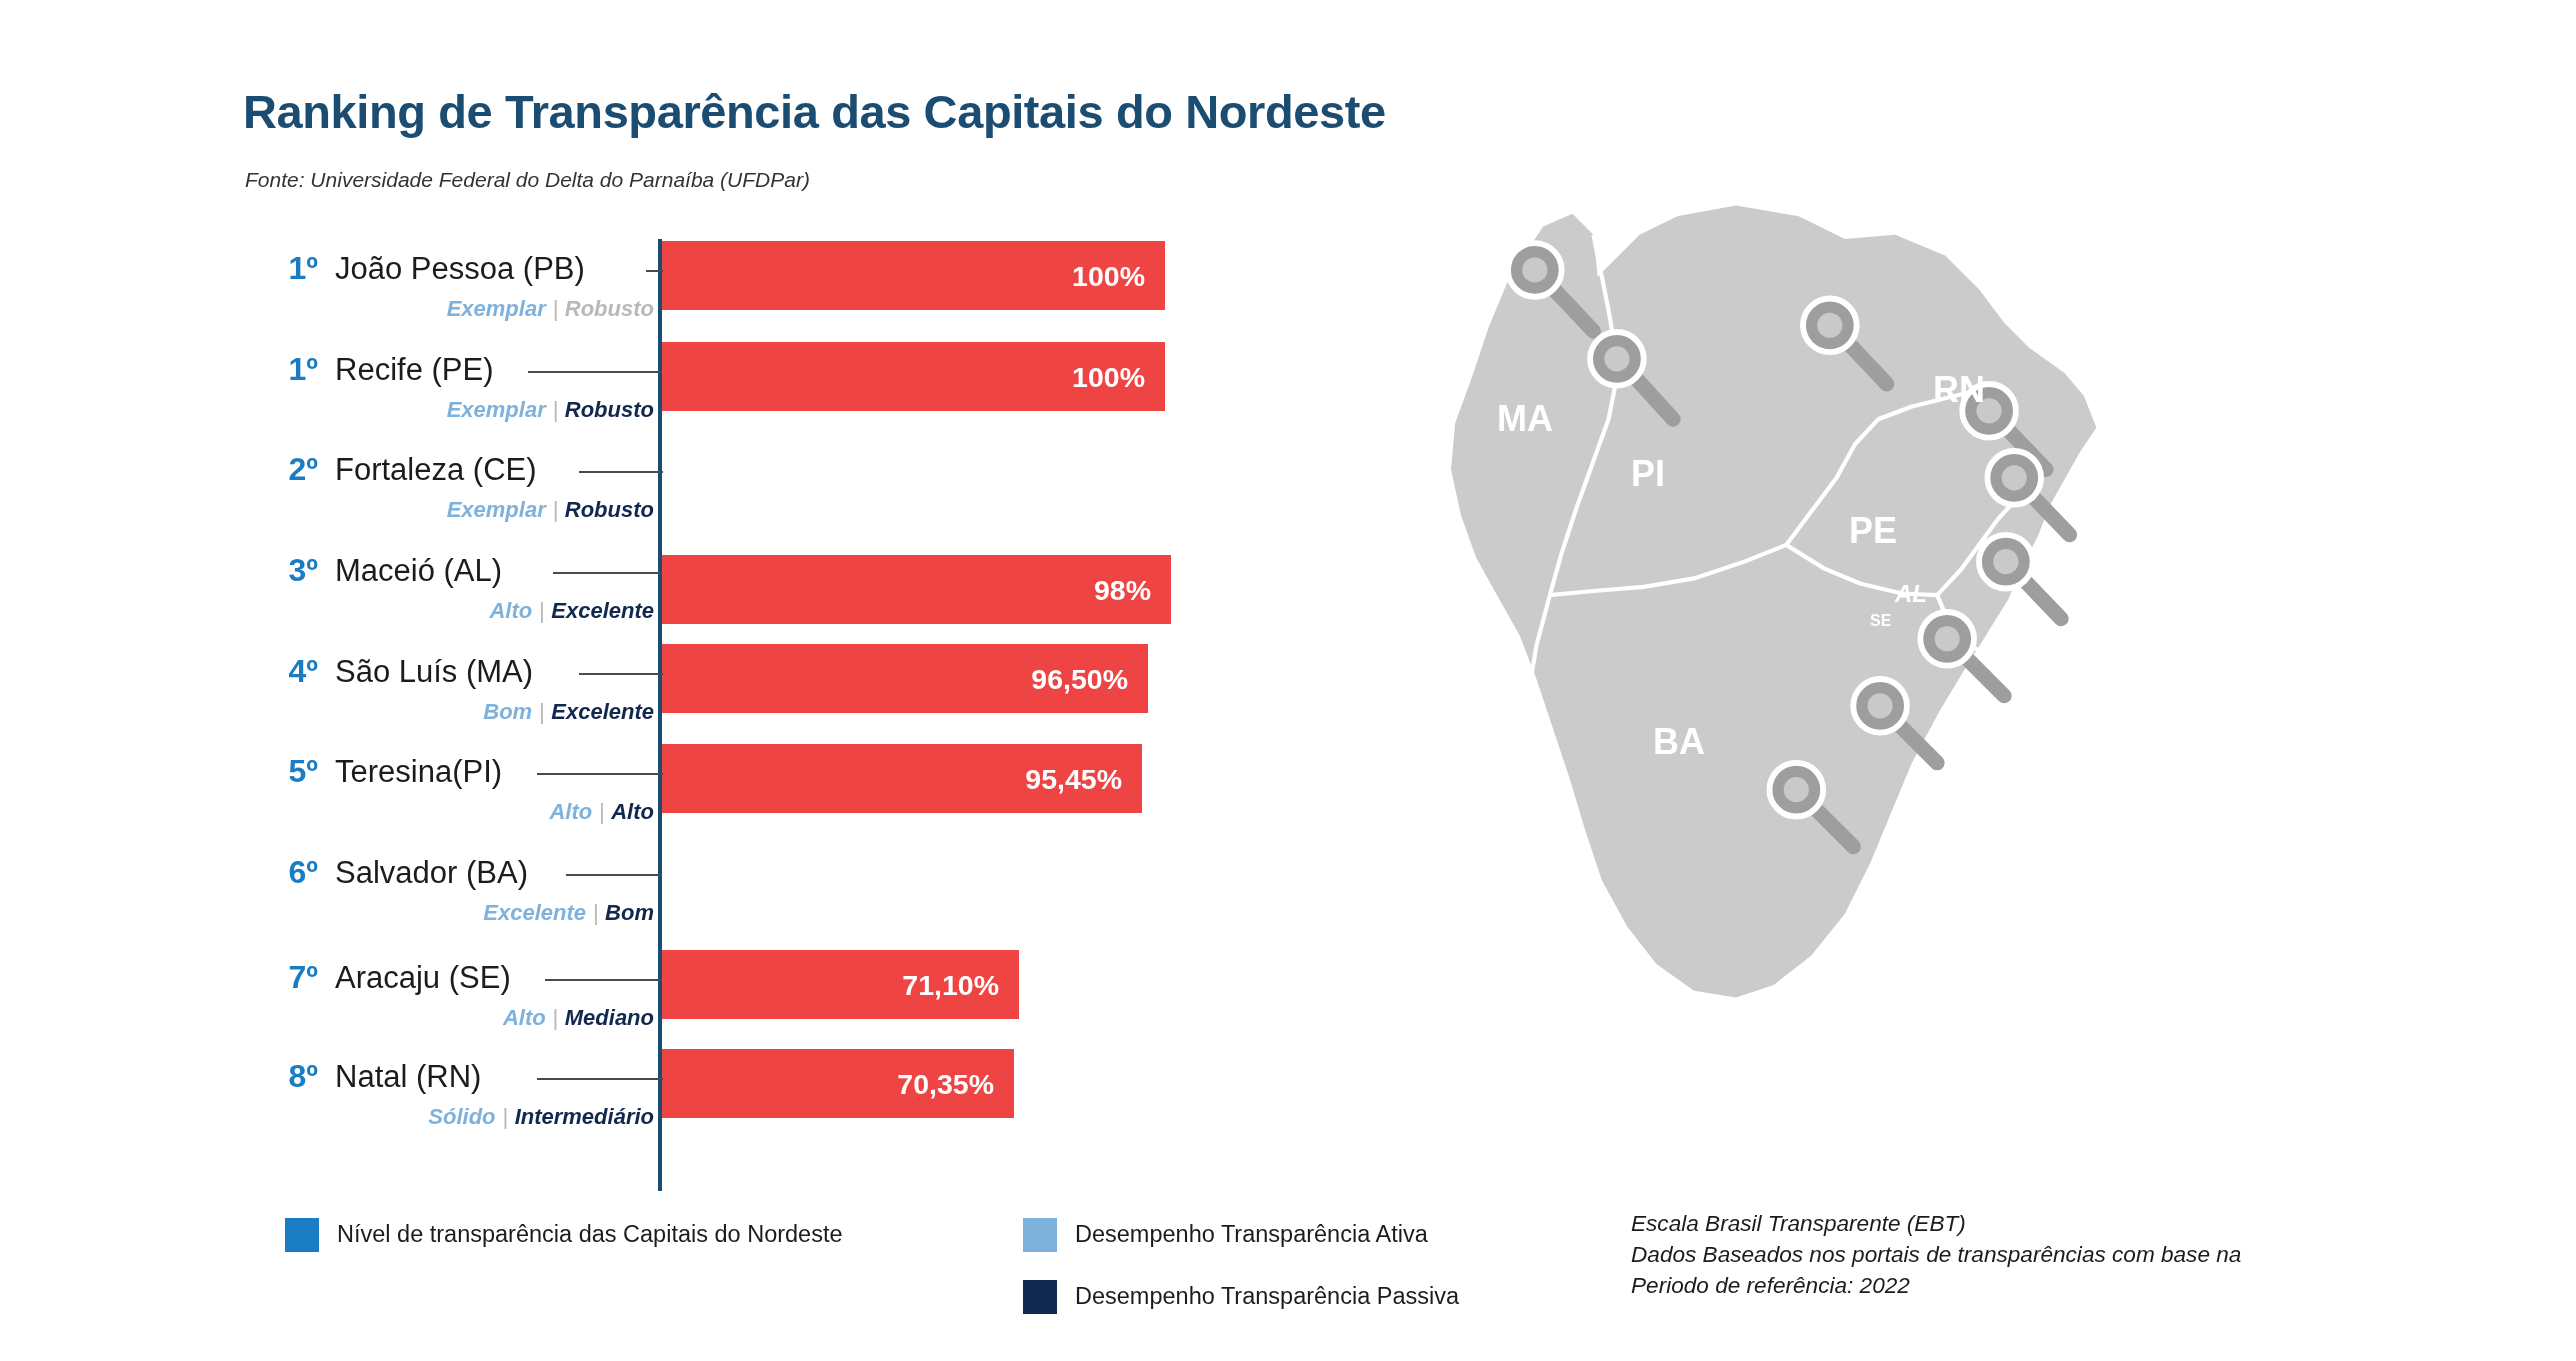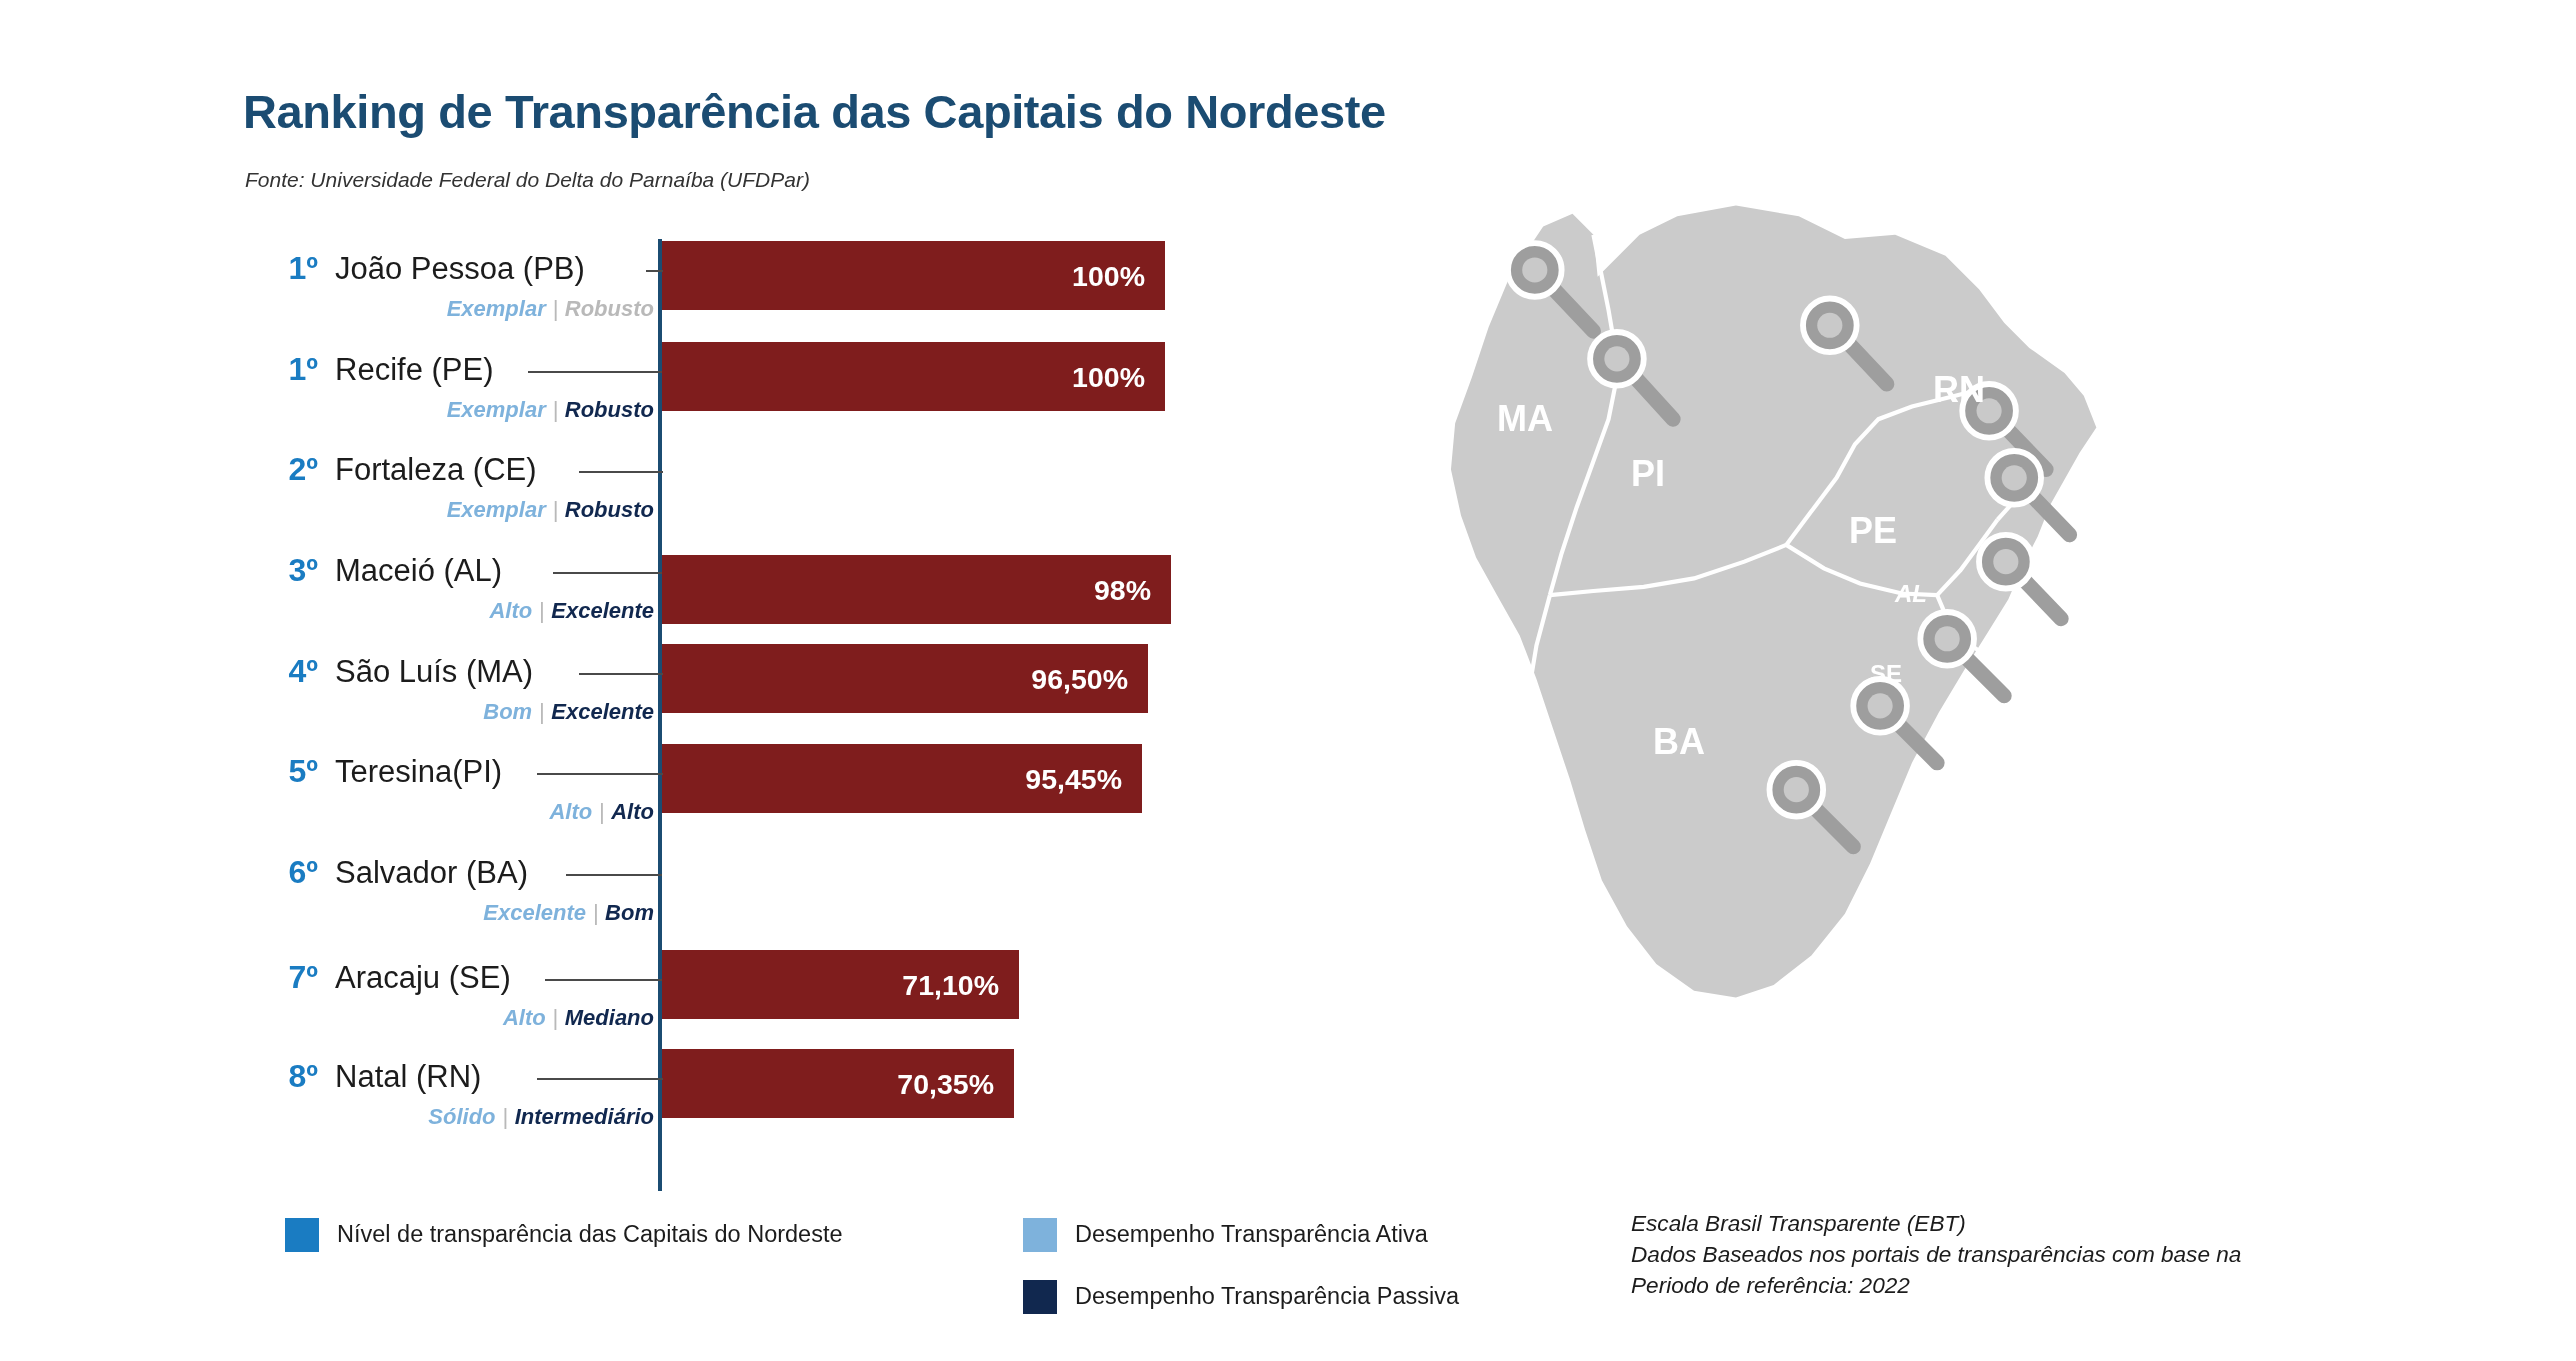--- a/index.html
+++ b/index.html
@@ -62,21 +62,21 @@
     position: absolute;
     left: 0;
     width: 1308px;
     height: 101px;
   }
   .bar {
     position: absolute;
     left: 662px;
     top: 15px;
     height: 69px;
-    background: #7f1d1d;
+    background: #ef4444;
   }
   .bar-value {
     position: absolute;
     right: 20px;
     top: 50%;
     transform: translateY(-50%);
     font-size: 28.5px;
     font-weight: bold;
     color: #ffffff;
     white-space: nowrap;
@@ -369,21 +369,21 @@
           <circle cx="542" cy="732" r="32" fill="#9e9e9e" stroke="#ffffff" stroke-width="7"></circle>
           <circle cx="542" cy="732" r="15" fill="#c9c9c9" stroke="none"></circle>
         </g>
       </g>
     </svg>
     <div class="state-label" style="left:155px;top:222px;">MA</div>
     <div class="state-label" style="left:289px;top:277px;">PI</div>
     <div class="state-label" style="left:591px;top:193px;">RN</div>
     <div class="state-label" style="left:507px;top:334px;">PE</div>
     <div class="state-label" style="left:553px;top:404px;font-size:24px;font-style:italic;">AL</div>
-    <div class="state-label" style="left:528px;top:436px;font-size:24px;margin-top:48px;">SE</div>
+    <div class="state-label" style="left:528px;top:436px;font-size:16px;">SE</div>
     <div class="state-label" style="left:311px;top:545px;">BA</div>
   </div>
 
   <div id="footnote">
     <div>Escala Brasil Transparente (EBT)</div>
     <div>Dados Baseados nos portais de transparências com base na</div>
     <div>Periodo de referência: 2022</div>
   </div>
 
 </div>

